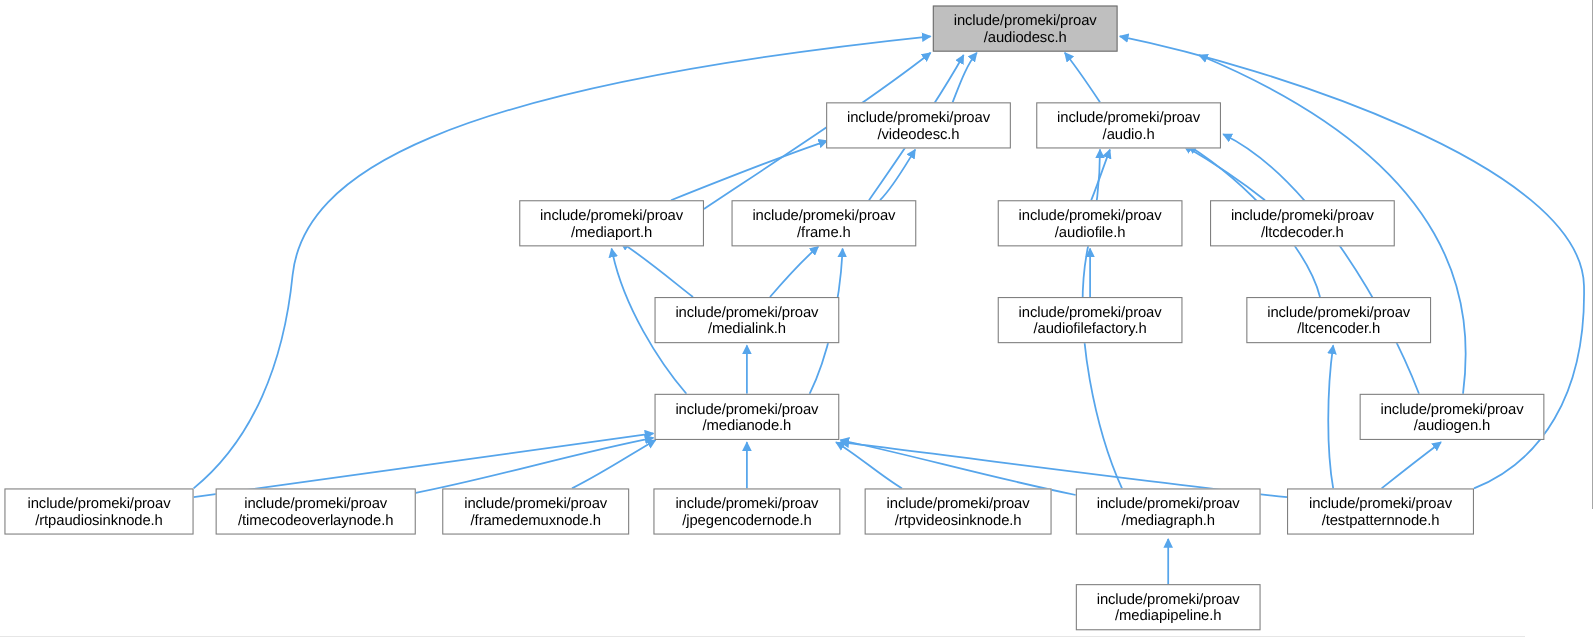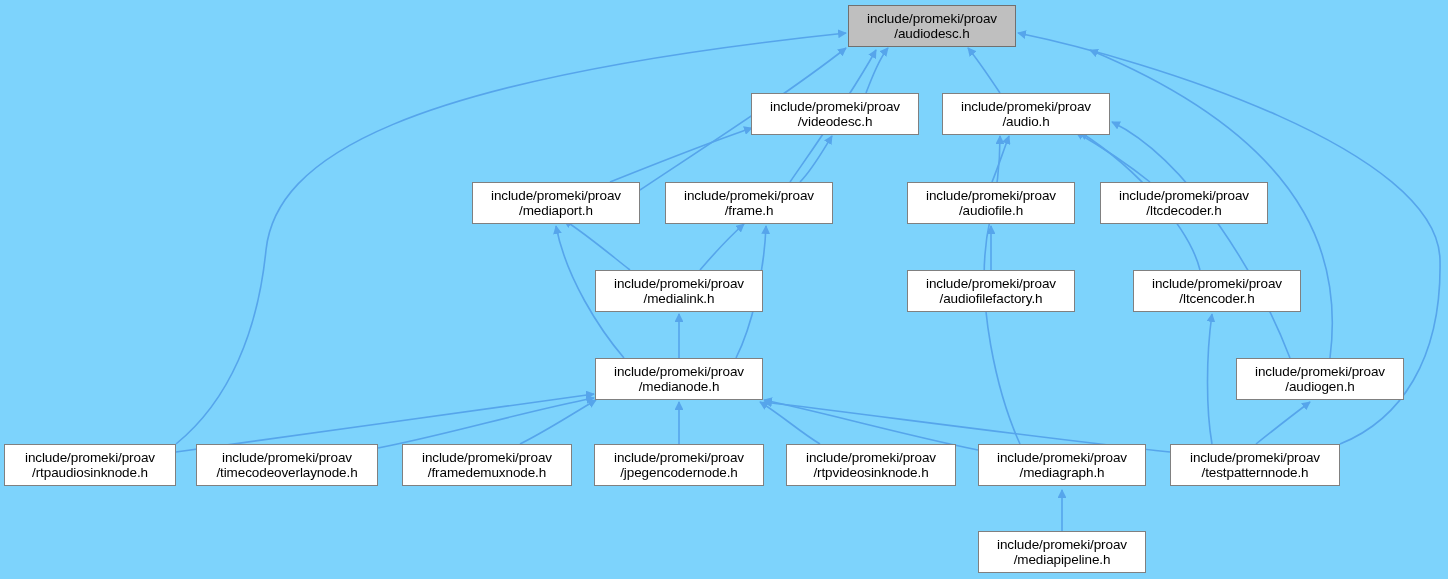--- a/index.html
+++ b/index.html
@@ -1,19 +1,19 @@
 <!DOCTYPE html>
 <html><head>
 <meta charset="utf-8">
 <style>
   html,body{margin:0;padding:0;background:#000;}
   #graph-root{
     position:relative;
     width:1448px;height:579px;
-    background:#7dd3fc;
+    background:#ffffff;
     font-family:"Liberation Sans", sans-serif;
     overflow:hidden;
   }
   svg.edges{position:absolute;left:0;top:0;width:1448px;height:579px;}
   .node{
     position:absolute;
     box-sizing:border-box;
     border:1px solid #808080;
     background:#fff;
     color:#000;

